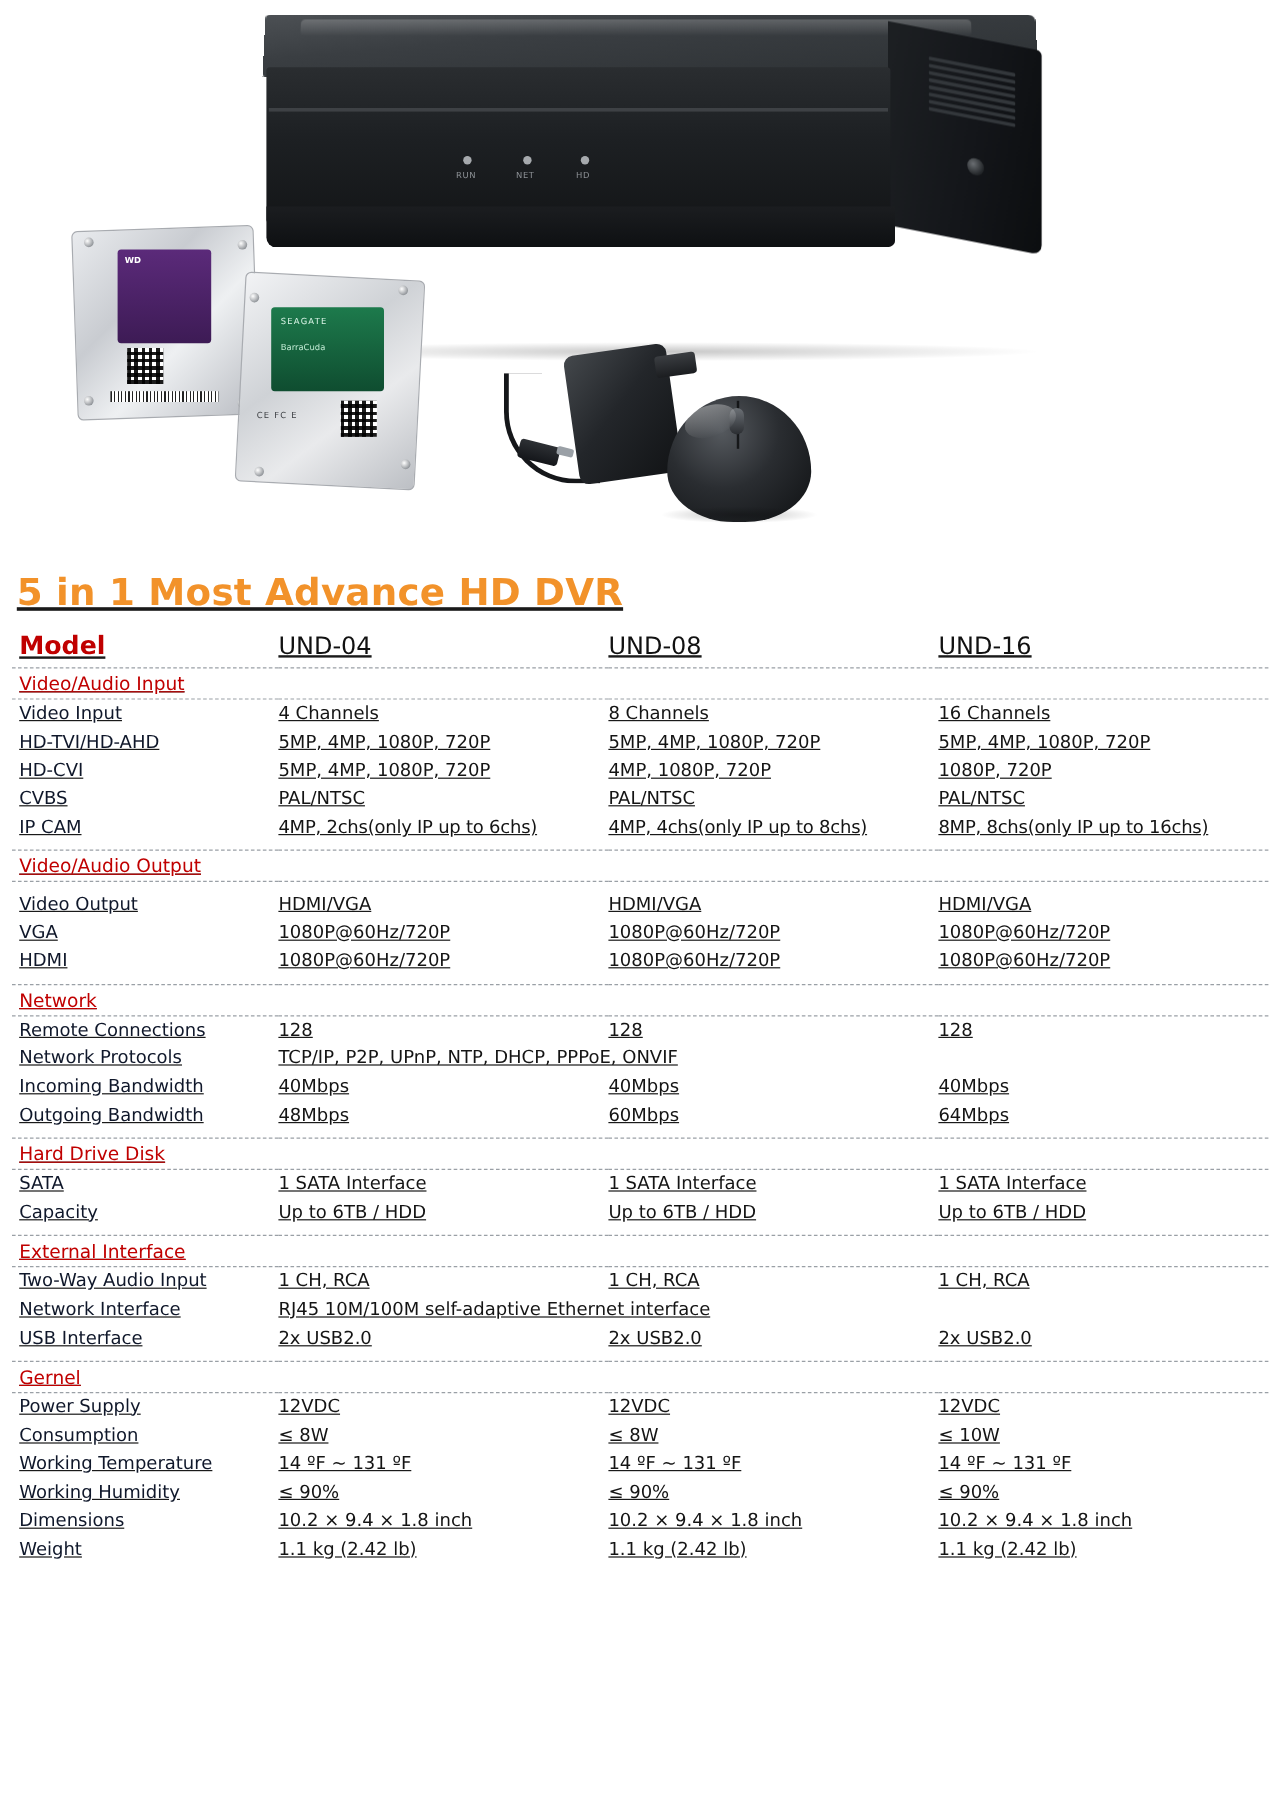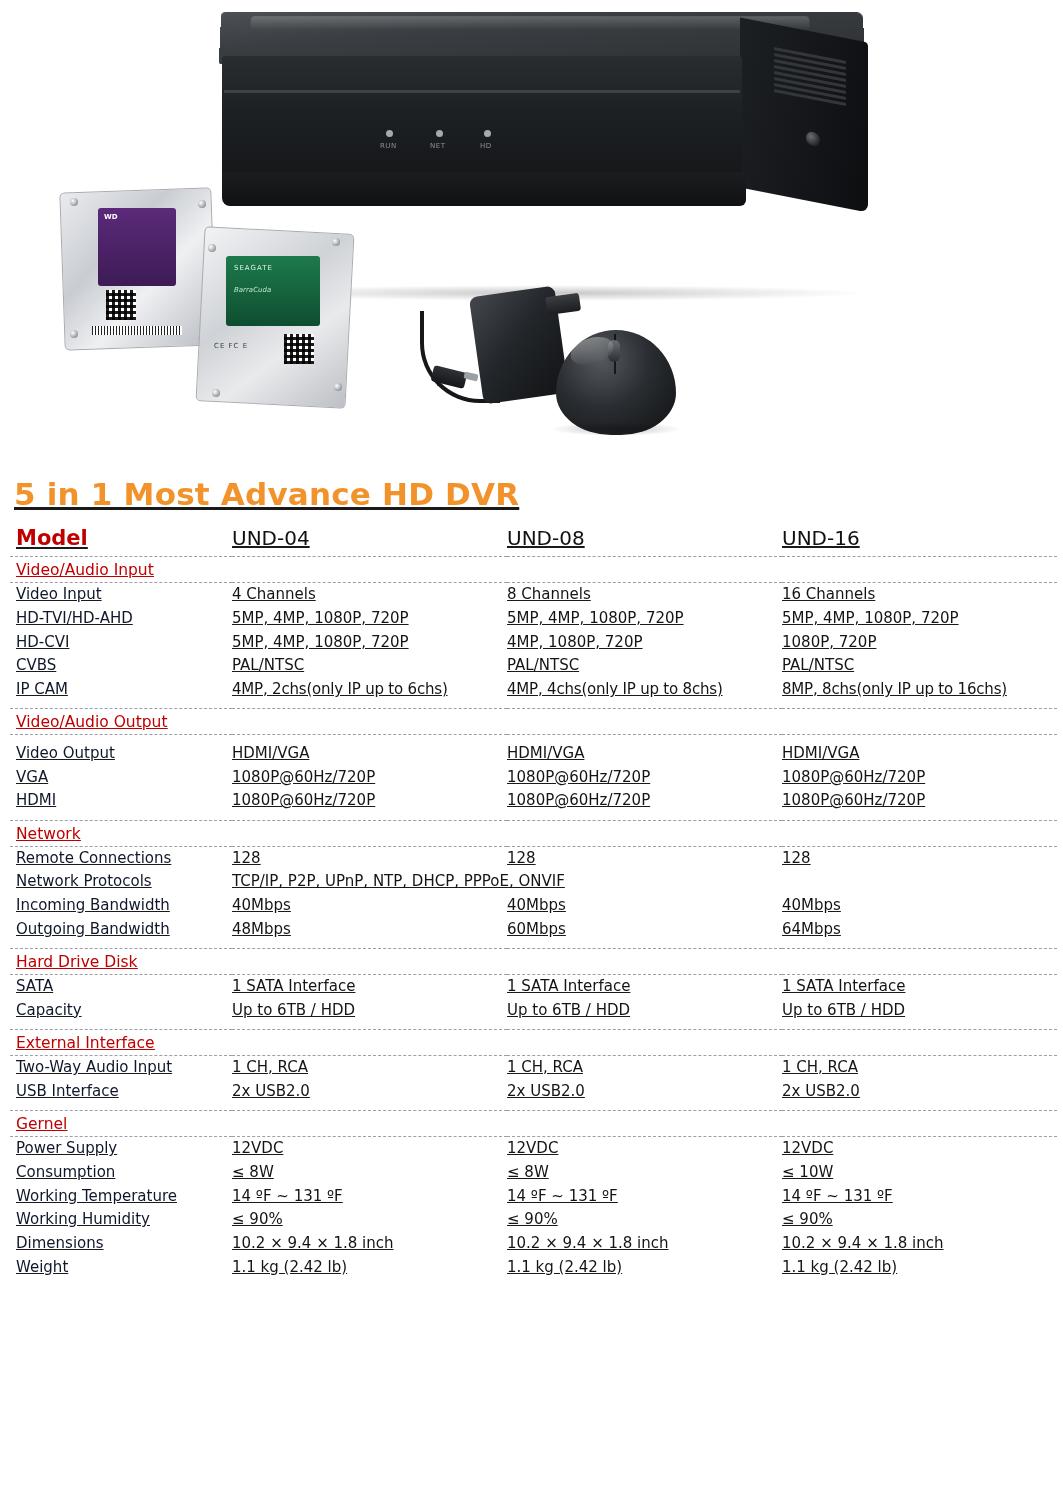--- a/index.html
+++ b/index.html
@@ -115,21 +115,21 @@
     background:linear-gradient(140deg,#f2f3f5 0%,#cfd2d6 40%,#e9eaec 65%,#bcbfc4 100%);
     border-radius:5px; border:1px solid #a9acb1;
     transform:rotate(3deg);
   }
   .hdd2 .label {
     position:absolute; left:26px; top:26px; width:94px; height:70px;
     background:linear-gradient(180deg,#1d7a4c,#0f4d30);
     border-radius:3px;
   }
   .hdd2 .label .brand { position:absolute; left:8px; top:8px; font-size:7px; color:#d9f4e6; letter-spacing:1px; }
-  .hdd2 .label .fam { position:absolute; left:8px; top:30px; font-size:7px; color:#bfe9d2;font-style:italic; }
+  .hdd2 .label .fam { position:absolute; left:8px; top:30px; font-size:7px; color:#bfe9d2; }
   .hdd2 .qr {
     position:absolute; left:84px; top:104px; width:30px; height:30px;
     background:
       repeating-linear-gradient(90deg,#1b1b1b 0 3px,#fff 3px 6px),
       repeating-linear-gradient(0deg,#1b1b1b 0 3px,#fff 3px 6px);
     background-blend-mode:multiply;
   }
   .hdd2 .marks { position:absolute; left:14px; top:112px; font-size:7px; color:#3a3d41; letter-spacing:1px; }
   .hdd2 .screw { position:absolute; width:8px; height:8px; border-radius:50%;
     background:radial-gradient(circle at 35% 35%,#ffffff,#8d9196 75%); }
@@ -467,20 +467,24 @@
           <td></td>
           <td></td>
       </tr>
       <tr class="row">
         <td class="k">Two-Way Audio Input</td>
         <td class="v">1 CH, RCA</td>
         <td class="v">1 CH, RCA</td>
         <td class="v">1 CH, RCA</td>
       </tr>
       <tr class="row">
+        <td class="k">Network Interface</td>
+        <td class="v wide" colspan="3">RJ45 10M/100M self-adaptive Ethernet interface</td>
+      </tr>
+      <tr class="row">
         <td class="k">USB Interface</td>
         <td class="v">2x USB2.0</td>
         <td class="v">2x USB2.0</td>
         <td class="v">2x USB2.0</td>
       </tr>
       <tr class="row spacer">
           <td colspan="4"></td>
         </tr>
 
       <tr class="section">

